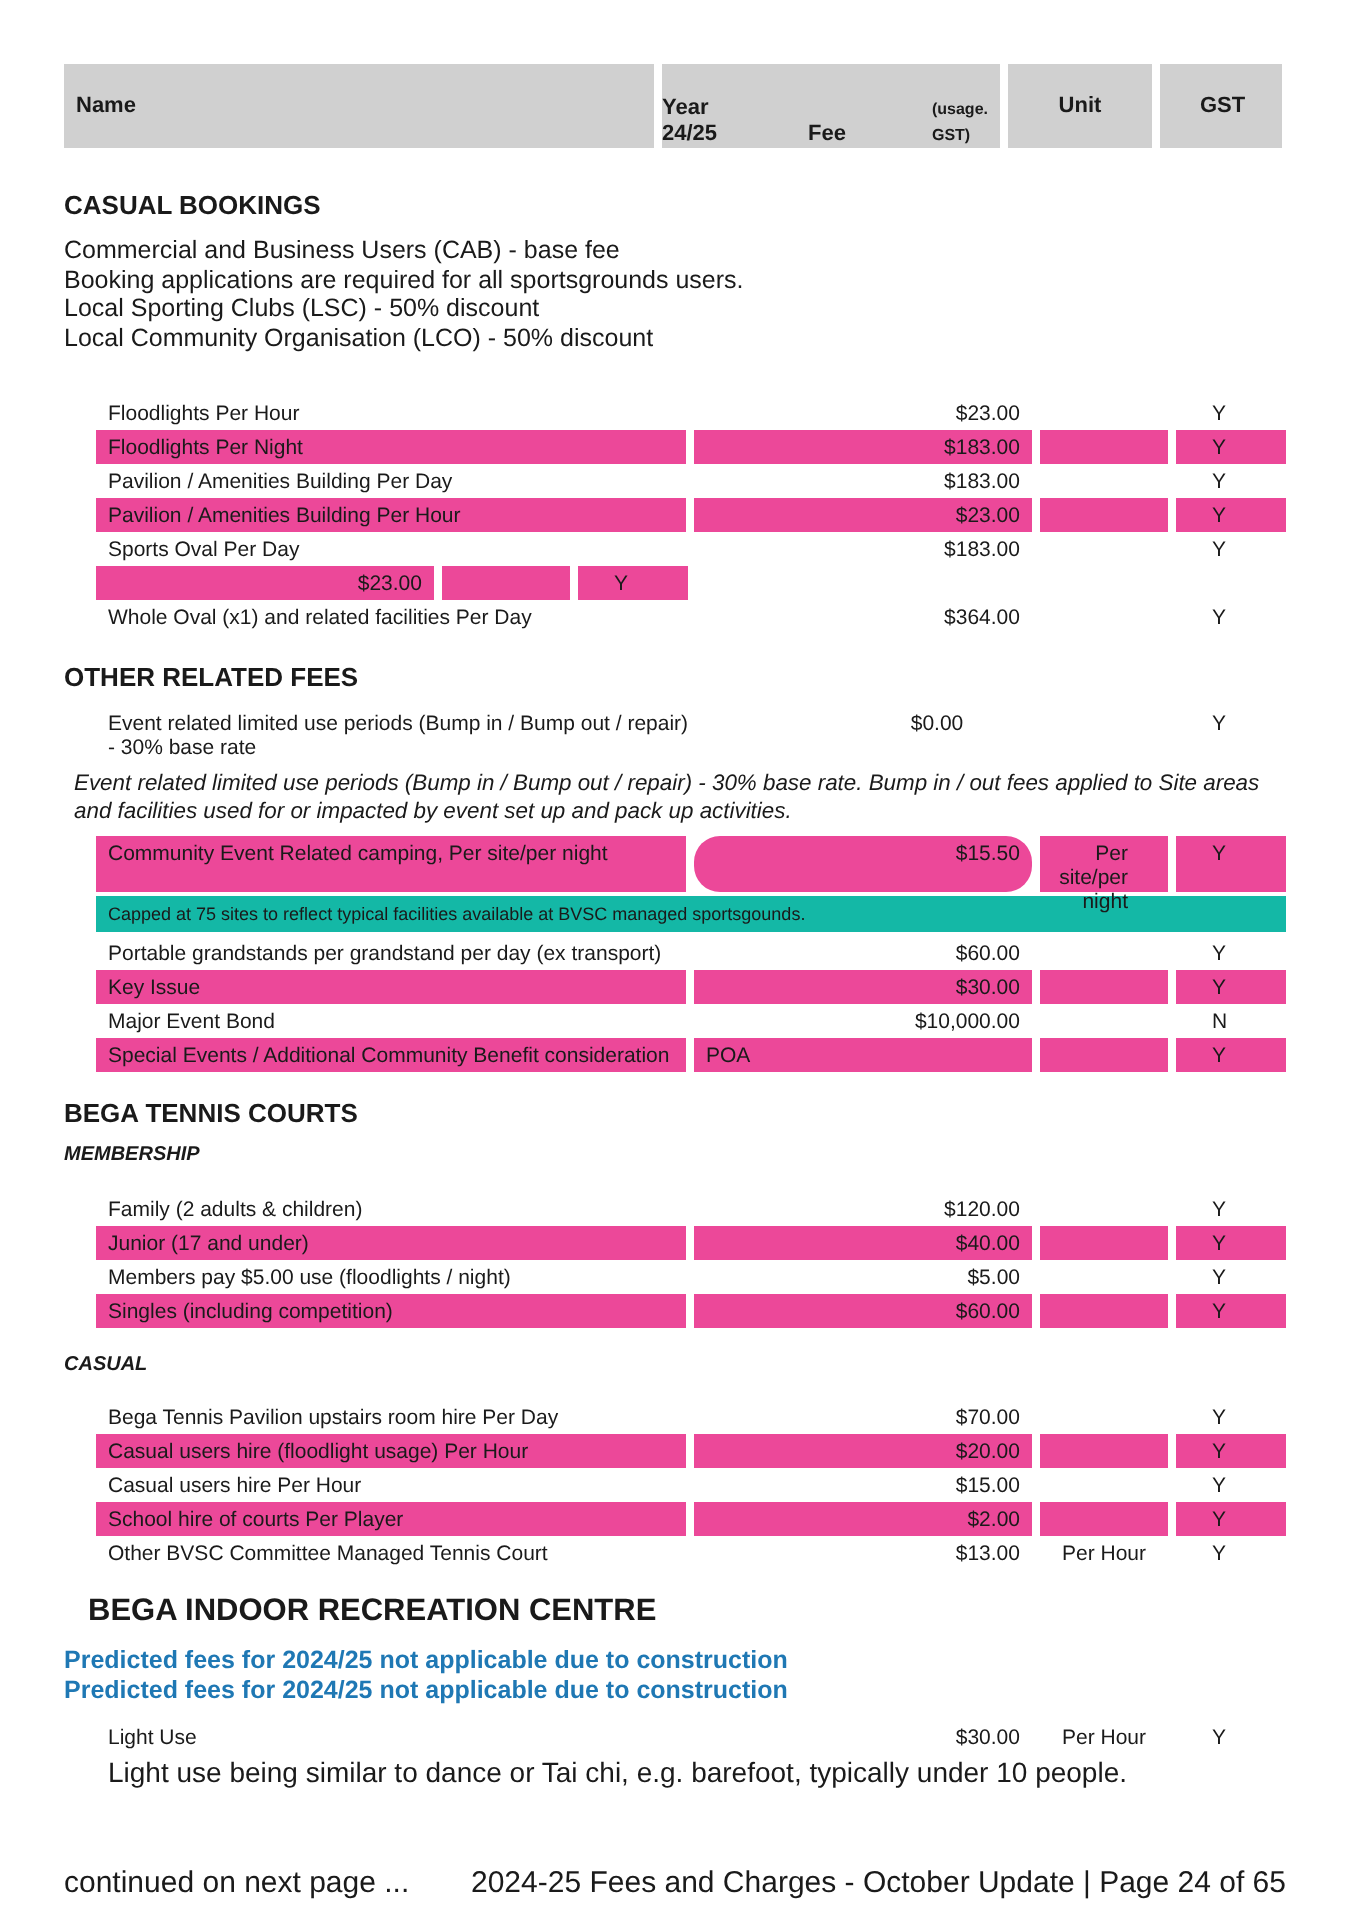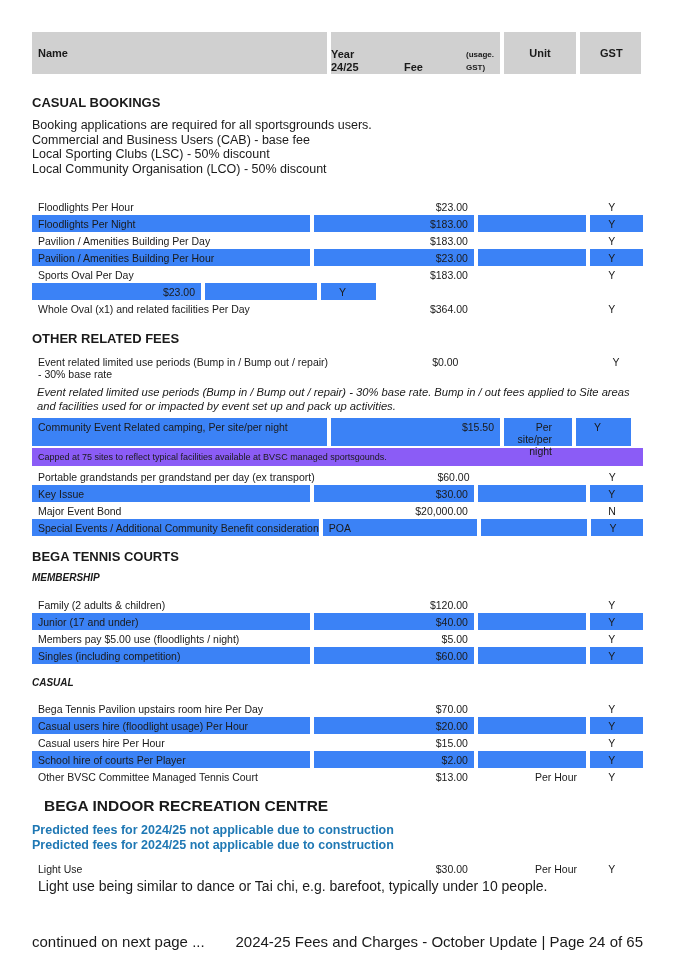--- a/index.html
+++ b/index.html
@@ -15,26 +15,26 @@
   .thead .c-unit { width: 72px; justify-content: center; }
   .thead .c-gst { width: 61px; justify-content: flex-start; padding-left: 20px; }
 
   .h2 { position: absolute; left: 32px; font-weight: bold; font-size: 13px; }
   .h2i { position: absolute; left: 32px; font-weight: bold; font-style: italic; font-size: 10px; }
   .h1 { position: absolute; left: 44px; font-weight: bold; font-size: 15.5px; }
   .intro { position: absolute; left: 32px; top: 118px; font-size: 12.5px; line-height: 14.5px; }
   .intro div { white-space: nowrap; }
 
   .rows { position: absolute; left: 32px; width: 611px; }
-  .row { display: flex; gap: 4px; height: 17px; font-size: 10.5px; }
+  .row { display: flex; gap: 4px; height: 17px; font-size: 10.5px; margin-left: 16px; }
   .row .n { width: 295px; padding-left: 6px; box-sizing: border-box; display: flex; align-items: center; white-space: nowrap; }
   .row .f { width: 169px; padding-right: 6px; box-sizing: border-box; display: flex; align-items: center; justify-content: flex-end; }
-  .row .u { width: 64px; display: flex; align-items: center; justify-content: center; text-align: right; padding-left: 48px; }
+  .row .u { width: 64px; display: flex; align-items: center; justify-content: center; text-align: right; }
   .row .g { width: 55px; display: flex; align-items: center; padding-left: 18px; box-sizing: border-box; }
-  .row.alt .n, .row.alt .f, .row.alt .u, .row.alt .g { background: #3b82f6; }
+  .row.alt .n, .row.alt .f, .row.alt .u, .row.alt .g { background: #ec4899; }
   .row .f.left { justify-content: flex-start; padding-left: 6px; }
 
   .note-it { position: absolute; left: 37px; width: 600px; font-style: italic; font-size: 11.2px; line-height: 14px; }
   .note-small { font-size: 9px; }
   .blue { position: absolute; left: 32px; color: #1f78b4; font-weight: bold; font-size: 12.5px; line-height: 15px; }
   .footer { position: absolute; top: 933px; font-size: 15px; }
 </style>
 </head>
 <body>
 
@@ -46,22 +46,22 @@
       <span>Year 24/25</span>
       <span>Fee</span>
       <span class="small">(usage. GST)</span>
     </div>
     <div class="c c-unit">Unit</div>
     <div class="c c-gst">GST</div>
   </div>
 
   <div class="h2" style="top:95px">CASUAL BOOKINGS</div>
   <div class="intro">
+    <div>Commercial and Business Users (CAB) - base fee</div>
     <div>Booking applications are required for all sportsgrounds users.</div>
-    <div>Commercial and Business Users (CAB) - base fee</div>
     <div>Local Sporting Clubs (LSC) - 50% discount</div>
     <div>Local Community Organisation (LCO) - 50% discount</div>
   </div>
 
   <div class="rows" style="top:198px">
     <div class="row">
       <div class="n">Floodlights Per Hour</div>
       <div class="f">$23.00</div>
       <div class="u"></div>
       <div class="g">Y</div>
@@ -114,46 +114,46 @@
       <div class="f" style="align-items:flex-start; padding-top:2px; justify-content:center; padding-left:80px;">$0.00</div>
       <div class="u"></div>
       <div class="g" style="align-items:flex-start; padding-top:2px;">Y</div>
     </div>
   </div>
   <div class="note-it" style="top:385px">Event related limited use periods (Bump in / Bump out / repair) - 30% base rate. Bump in / out fees applied to Site areas and facilities used for or impacted by event set up and pack up activities.</div>
 
   <div class="rows" style="top:418px">
     <div class="row alt" style="height:28px; align-items:stretch;">
       <div class="n" style="align-items:flex-start; padding-top:3px;">Community Event Related camping, Per site/per night</div>
-      <div class="f" style="align-items:flex-start; padding-top:3px;">$15.50</div>
+      <div class="f" style="align-items:flex-start; padding-top:3px;border-radius:13px;">$15.50</div>
       <div class="u" style="flex-direction:column; align-items:flex-end; justify-content:flex-start; padding-top:3px; padding-right:20px; box-sizing:border-box; line-height:12px;">
         <span>Per site/per</span>
         <span>night</span>
       </div>
       <div class="g" style="align-items:flex-start; padding-top:3px;">Y</div>
     </div>
-    <div class="row note-small" style="height:18px; margin-top:2px; padding-left:6px; align-items:center; background:#8b5cf6;">Capped at 75 sites to reflect typical facilities available at BVSC managed sportsgounds.</div>
+    <div class="row note-small" style="height:18px; margin-top:2px; padding-left:6px; align-items:center; background:#14b8a6;">Capped at 75 sites to reflect typical facilities available at BVSC managed sportsgounds.</div>
   </div>
 
   <div class="rows" style="top:468px">
     <div class="row">
       <div class="n">Portable grandstands per grandstand per day (ex transport)</div>
       <div class="f">$60.00</div>
       <div class="u"></div>
       <div class="g">Y</div>
     </div>
     <div class="row alt">
       <div class="n">Key Issue</div>
       <div class="f">$30.00</div>
       <div class="u"></div>
       <div class="g">Y</div>
     </div>
     <div class="row">
       <div class="n">Major Event Bond</div>
-      <div class="f">$20,000.00</div>
+      <div class="f">$10,000.00</div>
       <div class="u"></div>
       <div class="g">N</div>
     </div>
     <div class="row alt">
       <div class="n">Special Events / Additional Community Benefit consideration</div>
       <div class="f left">POA</div>
       <div class="u"></div>
       <div class="g">Y</div>
     </div>
   </div>

